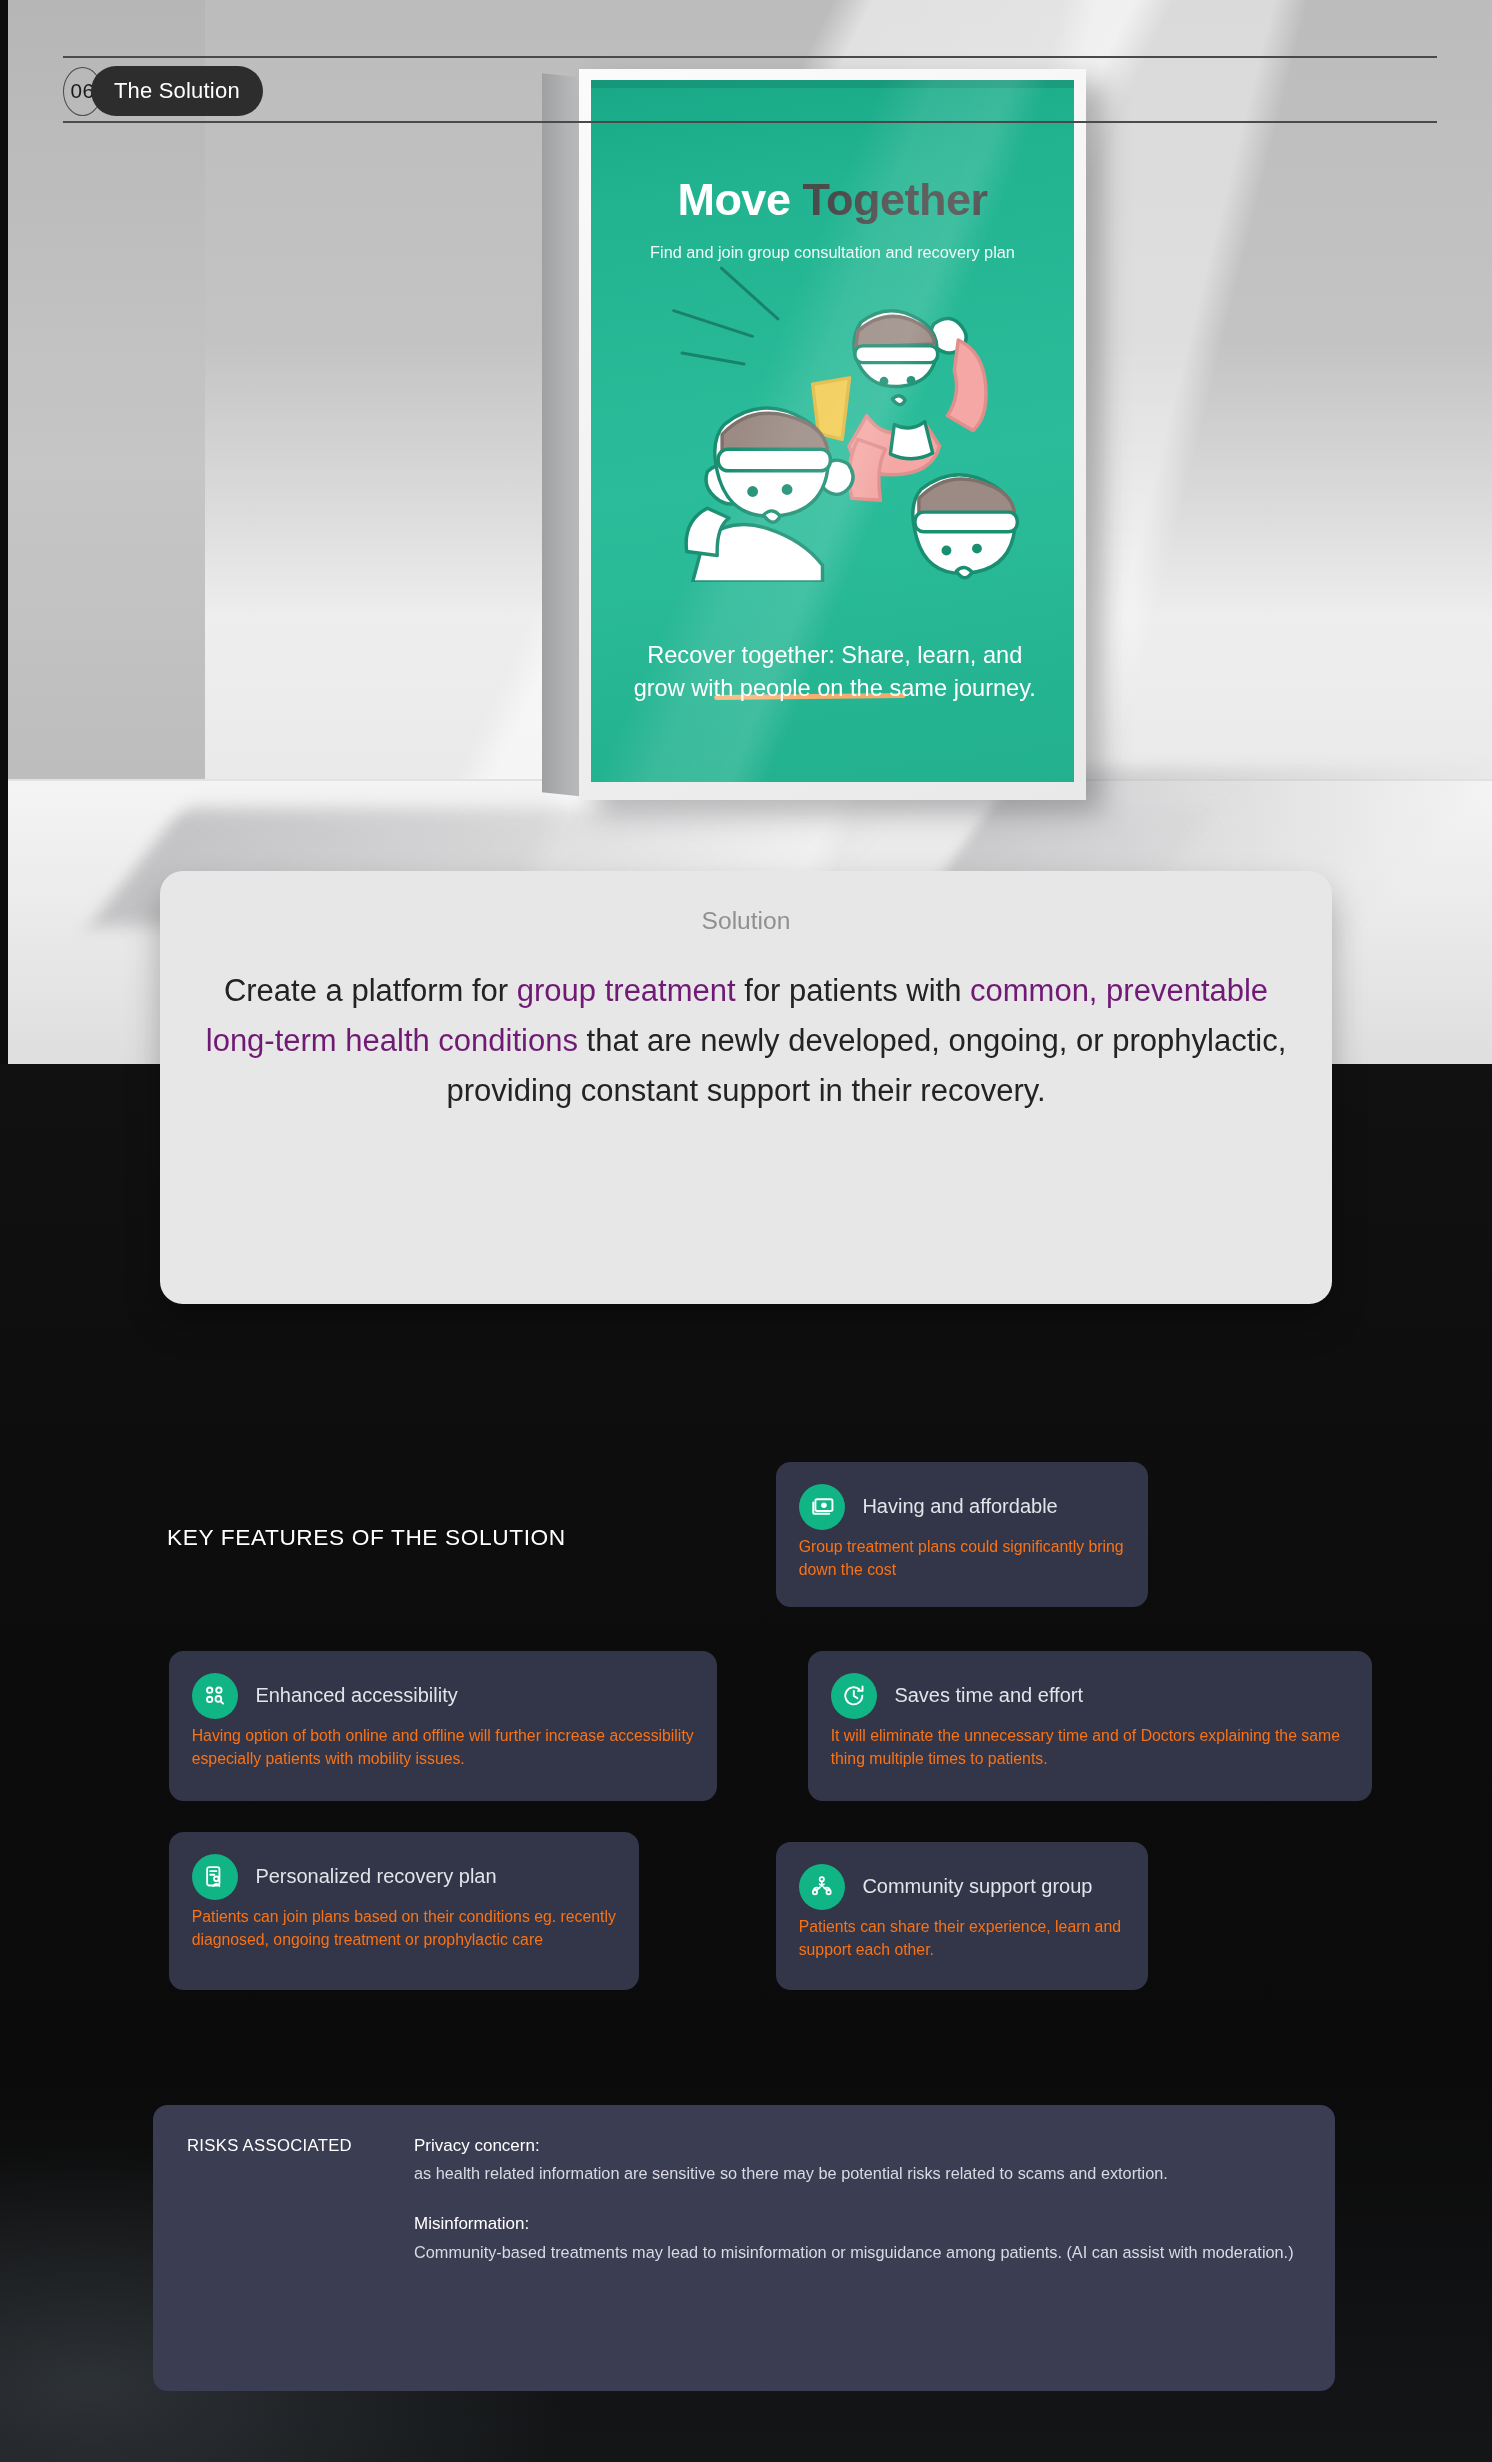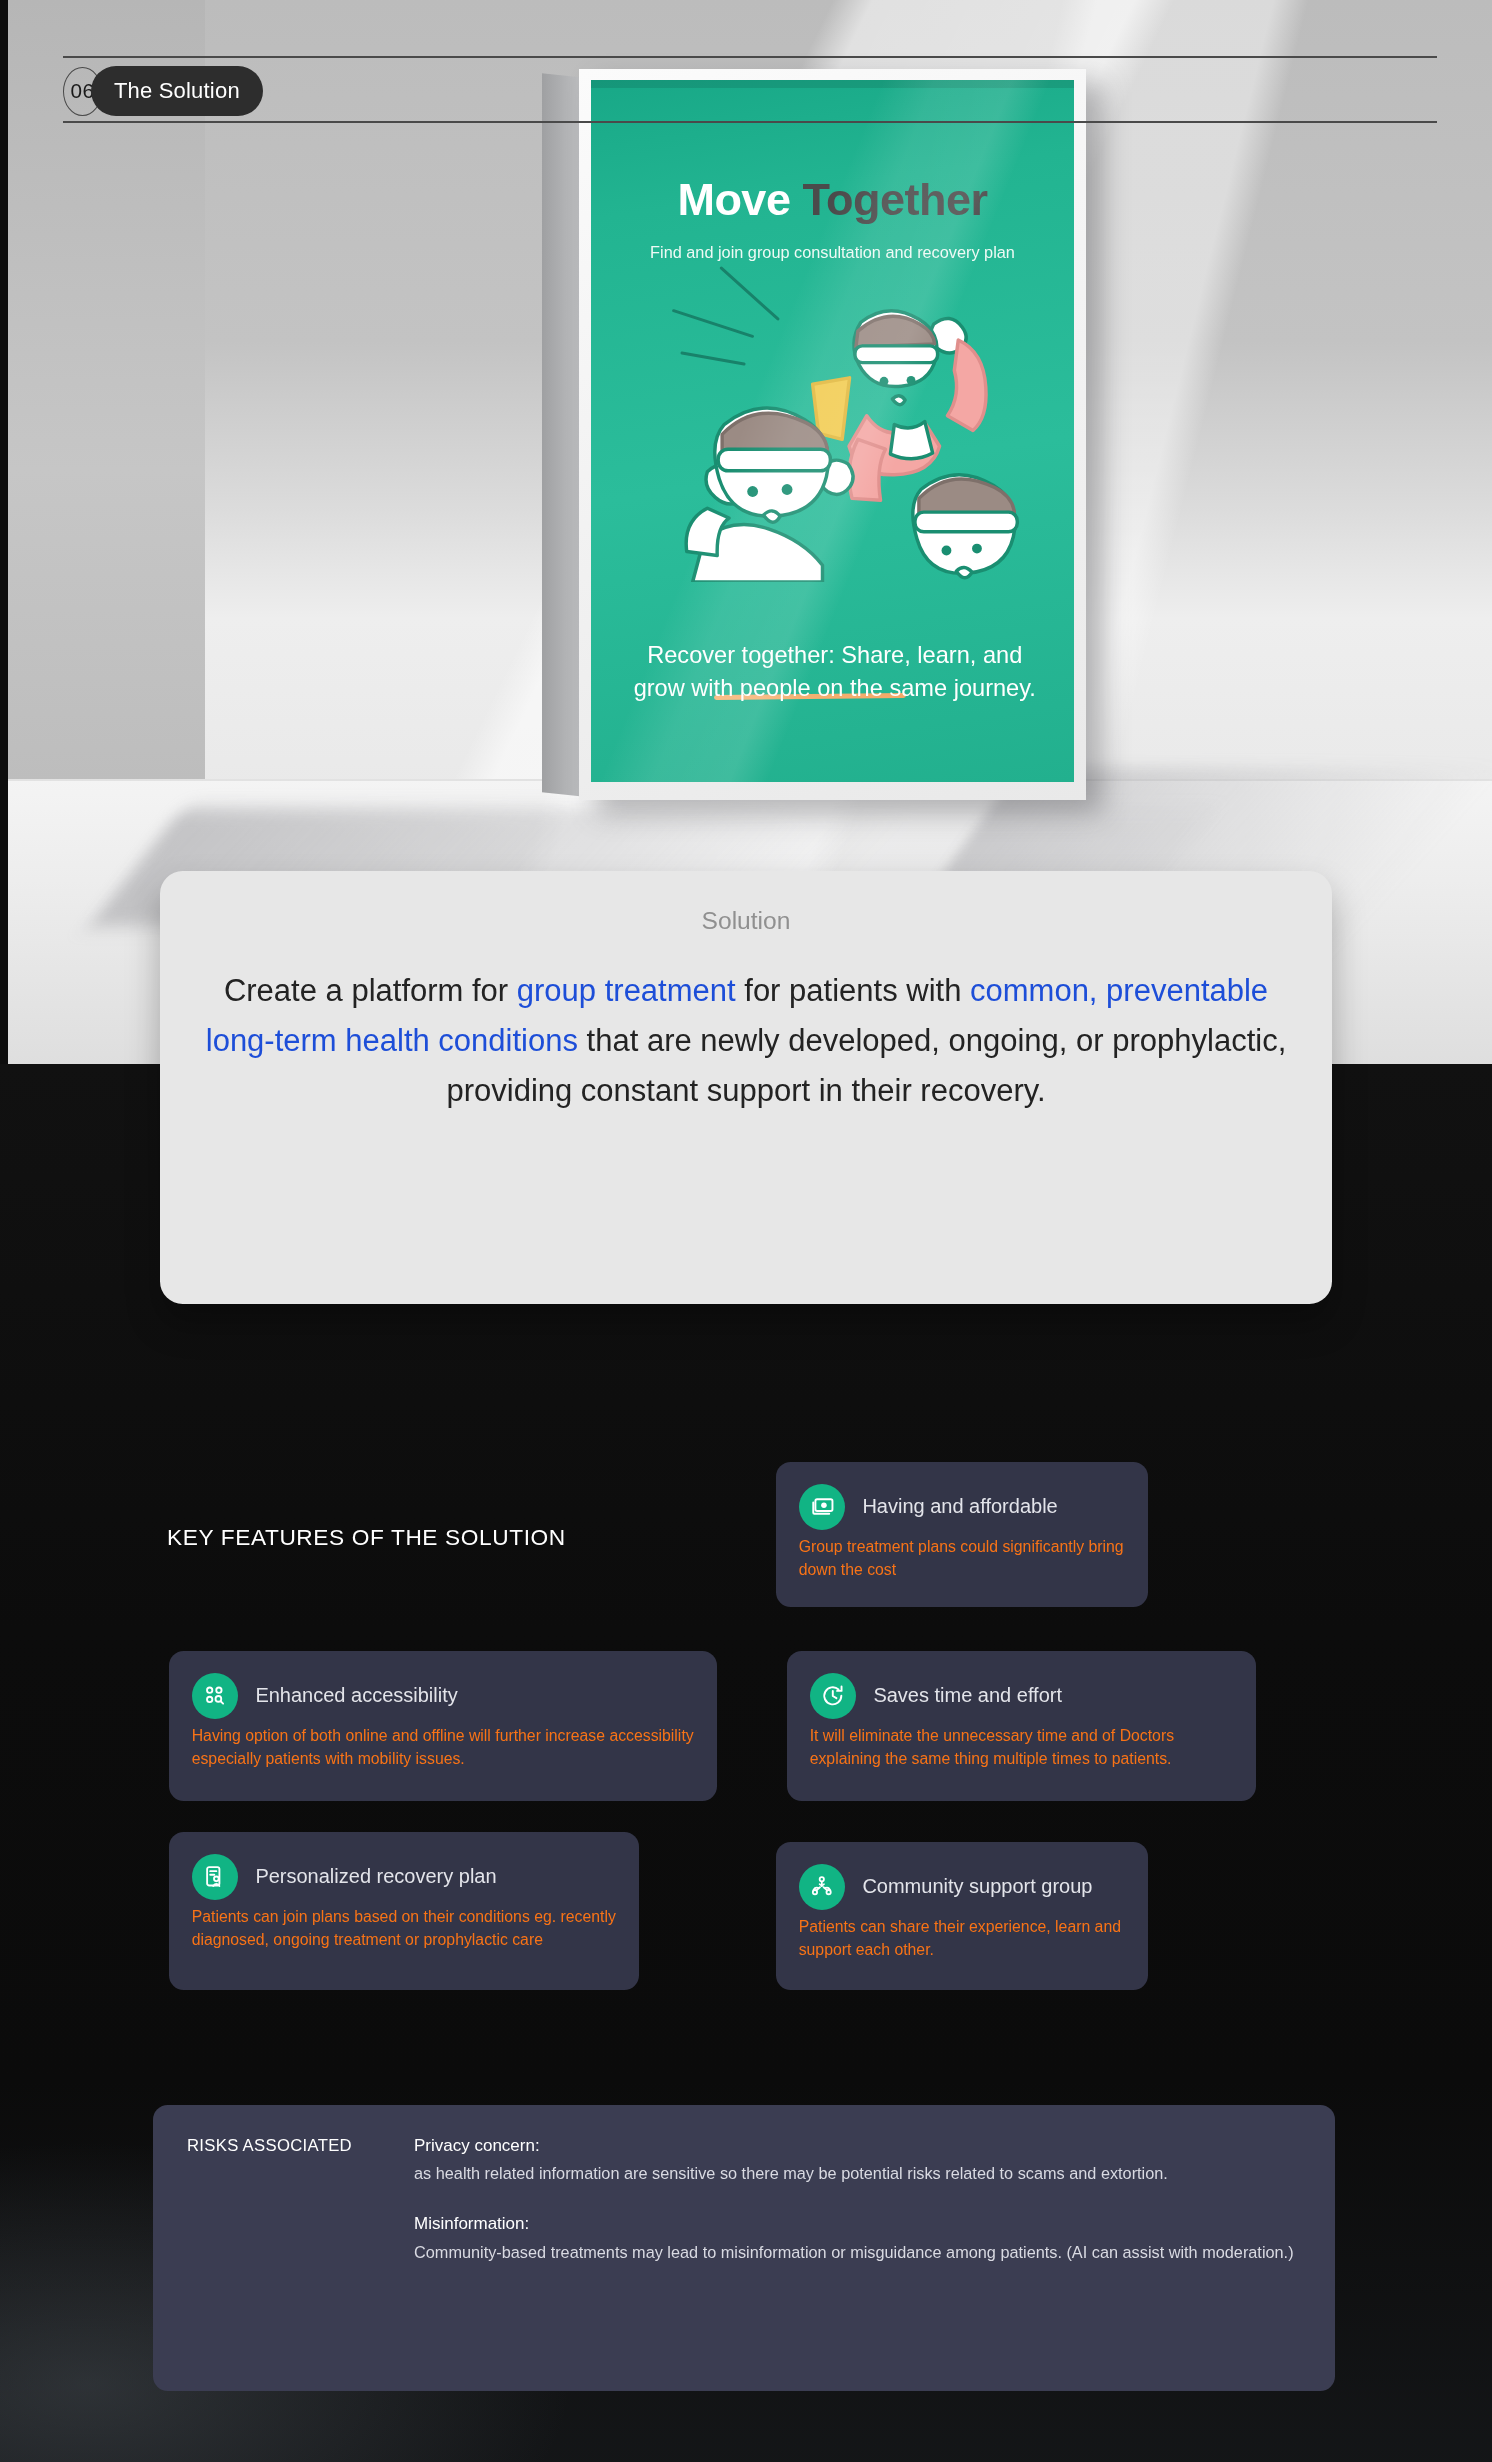--- a/index.html
+++ b/index.html
@@ -136,21 +136,21 @@
     background: #e7e7e7;
     border-radius: 22.7px;
     box-shadow: 0 19.7px 34px rgba(0,0,0,0.28);
     padding: 36px 37px;
     text-align: center;
   }
   .solution-label { font-size: 24.6px; color: #909090; margin-bottom: 30.5px; }
   .solution-body {
     font-size: 31px; line-height: 1.62; color: #232323;
   }
-  .solution-body .hl { color: #1d4ed8; }
+  .solution-body .hl { color: #701a75; }
 
   
   .darkzone {
     position: absolute; left: 0; top: 1064px; width: 1492px; height: 1413px;
     background:
       radial-gradient(689px 345px at 89px 1320px, rgba(110,120,130,0.30), rgba(0,0,0,0) 70%),
       linear-gradient(180deg, #111111 0%, #0c0c0c 40%, #0b0b0b 72%, #141618 100%);
   }
 
   .section-title {
@@ -308,21 +308,21 @@
         <circle cx="7.5" cy="16" r="2.6"></circle>
           <circle cx="16" cy="15.5" r="2.8"></circle>
         <path d="M18.2 17.8 L20.6 20.2"></path>
       </svg>
     </div>
     <div class="ftitle">Enhanced accessibility</div>
   </div>
   <div class="fdesc">Having option of both online and offline will further increase accessibility especially patients with mobility issues.</div>
 </div>
 
-<div class="fcard" style="left:787px; top:1651px; width:469px; height:150px;">
+<div class="fcard" style="left:808px; top:1651px; width:564px; height:150px;">
   <div class="fhead">
     <div class="ficon">
       <svg width="25.6" height="25.6" viewBox="0 0 24 24" fill="none" stroke="#ffffff" stroke-width="1.8" stroke-linecap="round" stroke-linejoin="round">
         <path d="M20 12a8 8 0 1 1-2.6-5.9"></path>
           <polyline points="20.2,3.2 20.2,7.4 16,7.4"></polyline>
         <polyline points="12,7.4 12,12.2 15.4,14.2"></polyline>
       </svg>
     </div>
     <div class="ftitle">Saves time and effort</div>
   </div>

